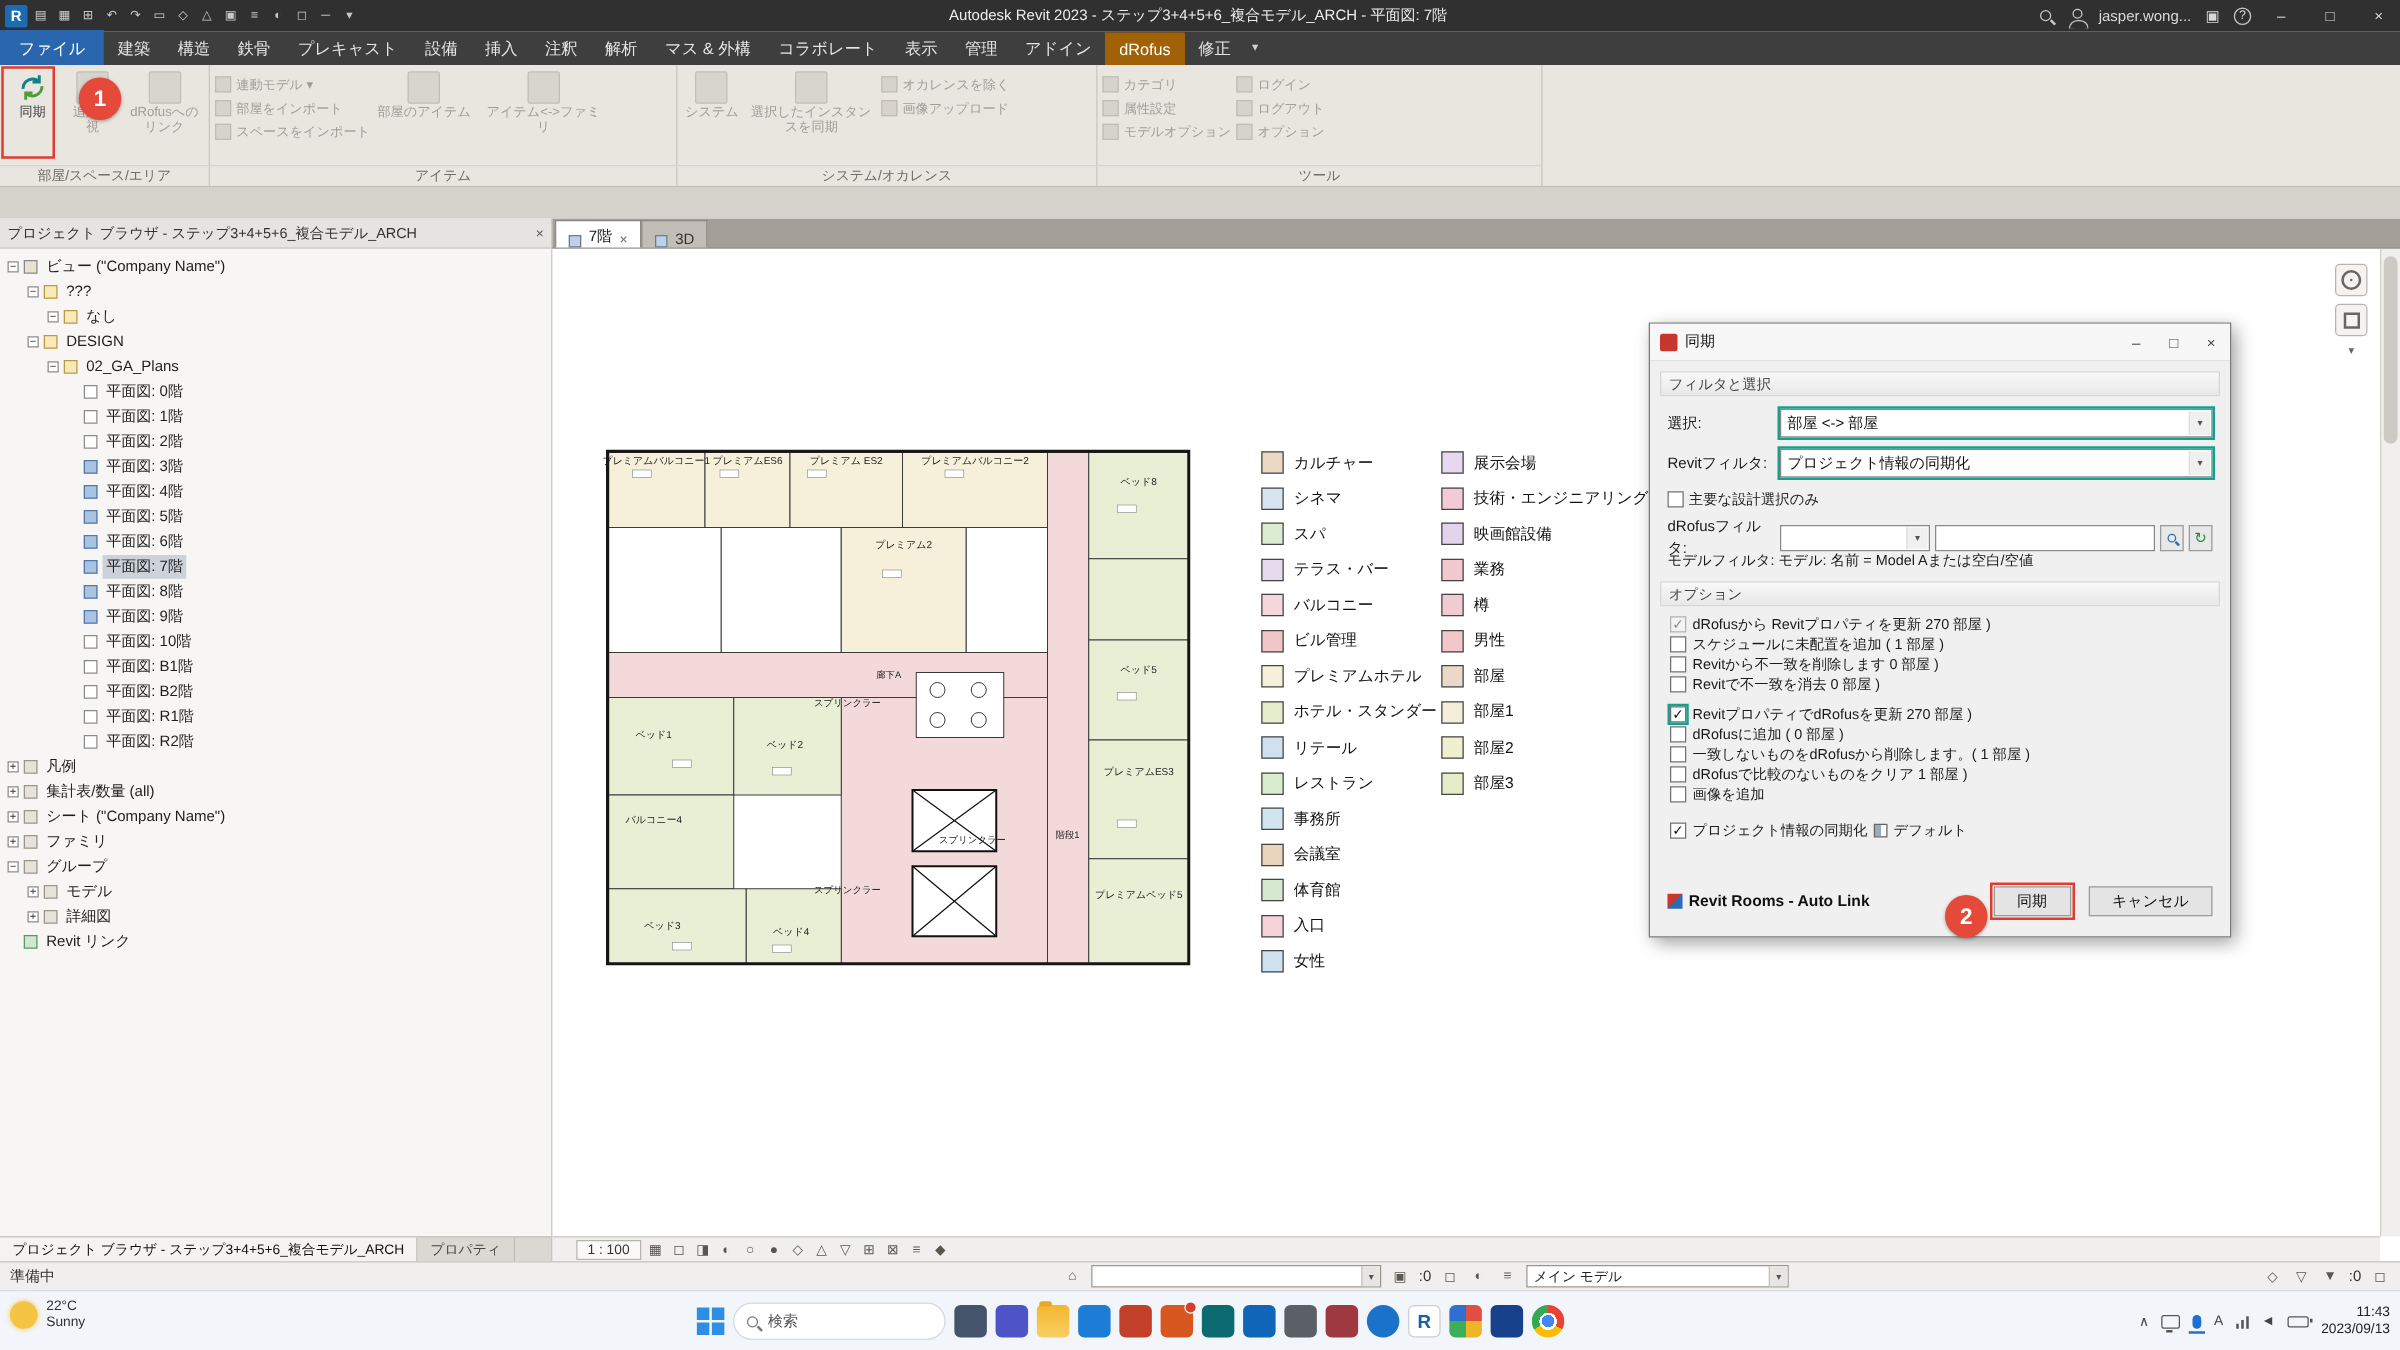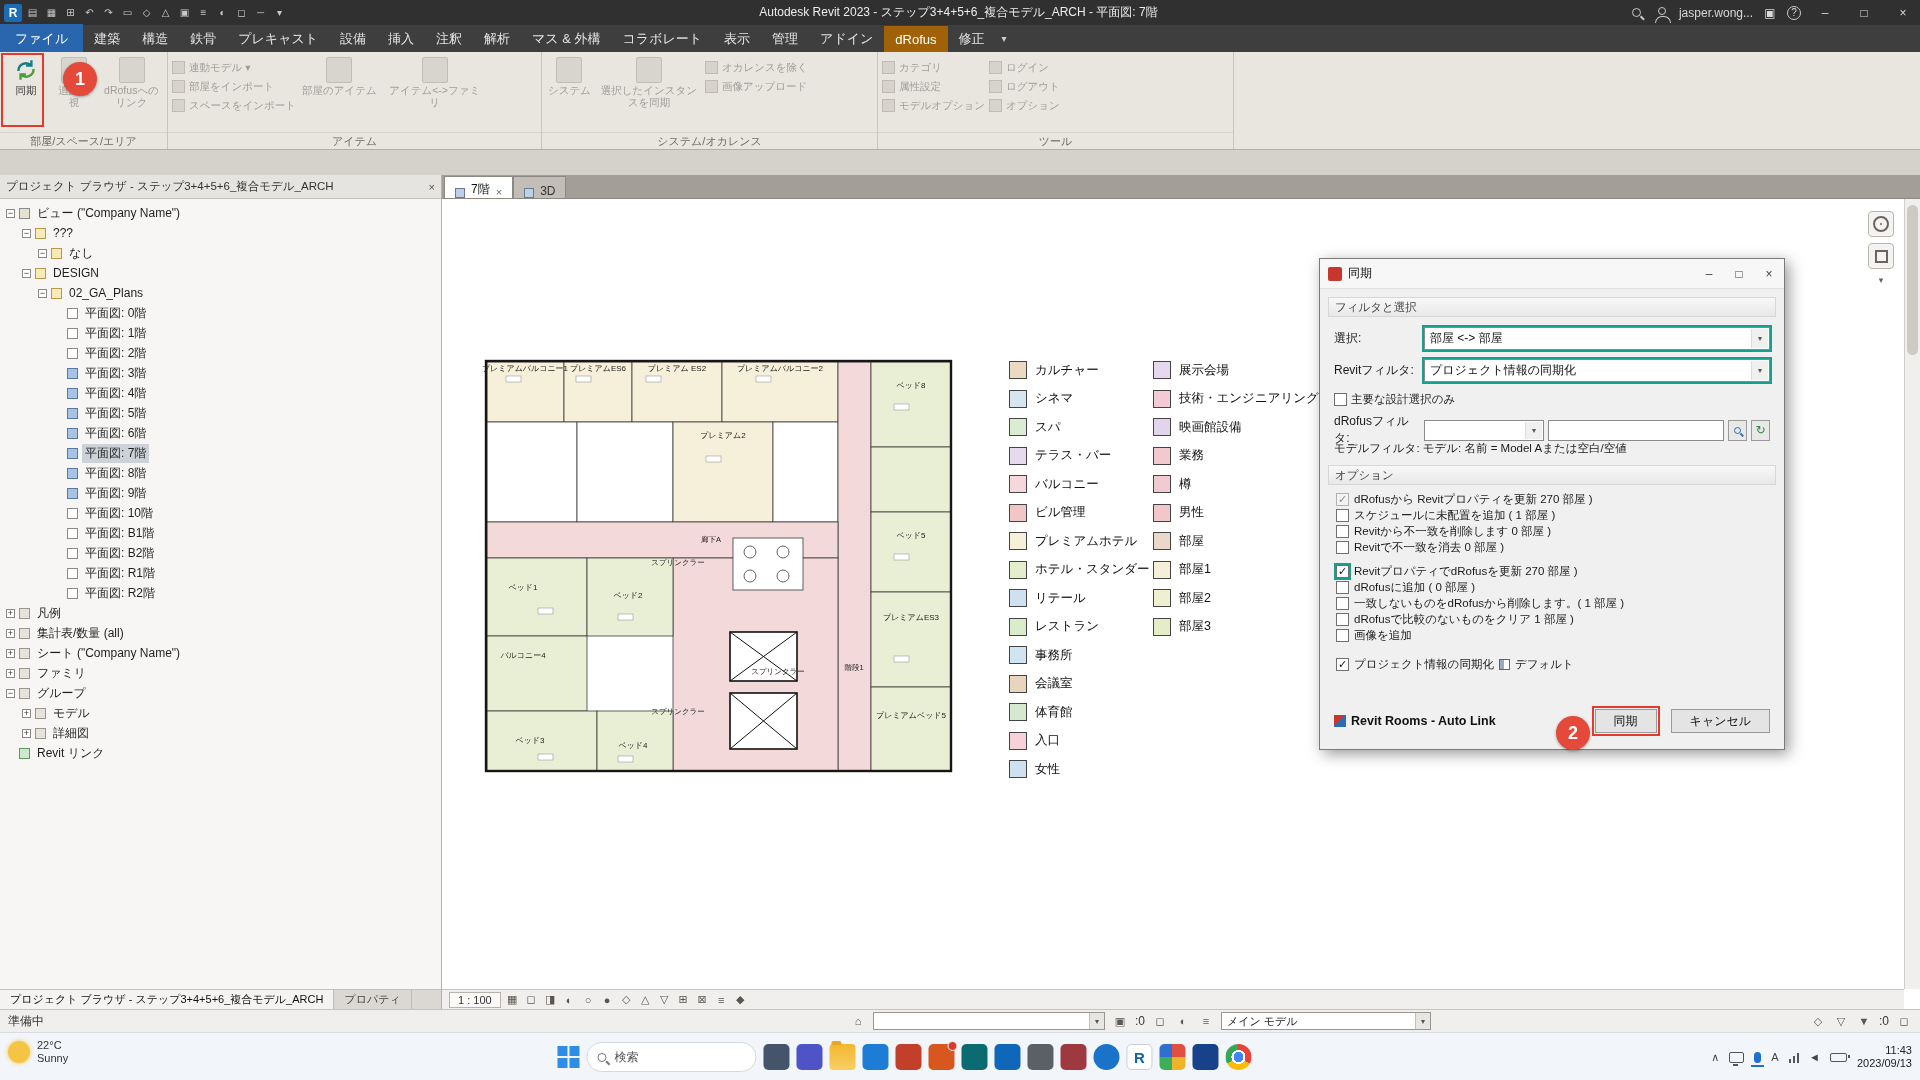--- a/index.html
+++ b/index.html
@@ -73,21 +73,21 @@
   #canvas{position:absolute;left:442px;top:25px;right:0;bottom:0;}
   #tabstrip{position:absolute;left:0;top:0;right:0;height:24px;background:#a39e97;display:flex;align-items:flex-end;padding-left:2px;border-bottom:1px solid #8d8881;}
   .vtab{display:flex;align-items:flex-end;gap:6px;height:22px;padding:0 10px;font-size:12px;border:1px solid #8d8881;border-bottom:none;margin-top:16px;}
   .vtab.act{background:#fff;color:#111;}
   .vtab.inact{background:#c2beb7;color:#333;}
   .vtab .vx{font-size:11px;color:#666;}
   .vtic{width:10px;height:10px;background:#bcd0e8;border:1px solid #6a7a90;}
   #viewport{position:absolute;left:0;top:24px;right:16px;bottom:20px;background:#fff;overflow:hidden;}
   #vscroll{position:absolute;right:0;top:24px;width:16px;bottom:20px;background:#f0efee;border-left:1px solid #d0cdc8;}
   #vscroll .thumb{position:absolute;left:2px;right:2px;top:6px;height:150px;background:#cdcac4;border-radius:6px;}
-  #viewbar{position:absolute;left:0;bottom:0;right:16px;height:20px;background:#f0efed;border-top:1px solid #c8c5bf;display:flex;align-items:center;padding-left:7px;gap:3px;}
+  #viewbar{position:absolute;left:0;bottom:0;right:16px;height:20px;background:#f0efed;border-top:1px solid #c8c5bf;display:flex;align-items:center;padding-left:19px;gap:3px;}
   #scalebox{font-size:11px;padding:1px 8px;border:1px solid #b8b4ad;background:#faf9f8;color:#333;}
   .vic{width:17px;height:16px;display:flex;align-items:center;justify-content:center;font-size:11px;color:#5a564f;}
   #navbtns{position:absolute;right:10px;top:12px;display:flex;flex-direction:column;gap:6px;align-items:center;}
   .navb{width:26px;height:26px;background:#f4f3f1;border:1px solid #b9b5ae;border-radius:4px;display:flex;align-items:center;justify-content:center;}
   .wheel{width:16px;height:16px;border:2px solid #6a665f;border-radius:50%;position:relative;}
   .wheel::after{content:"";position:absolute;left:5px;top:5px;width:2px;height:2px;background:#6a665f;border-radius:50%;}
   .cube{width:13px;height:13px;border:2px solid #6a665f;}
   .navarr{font-size:9px;color:#6a665f;}
 
   

